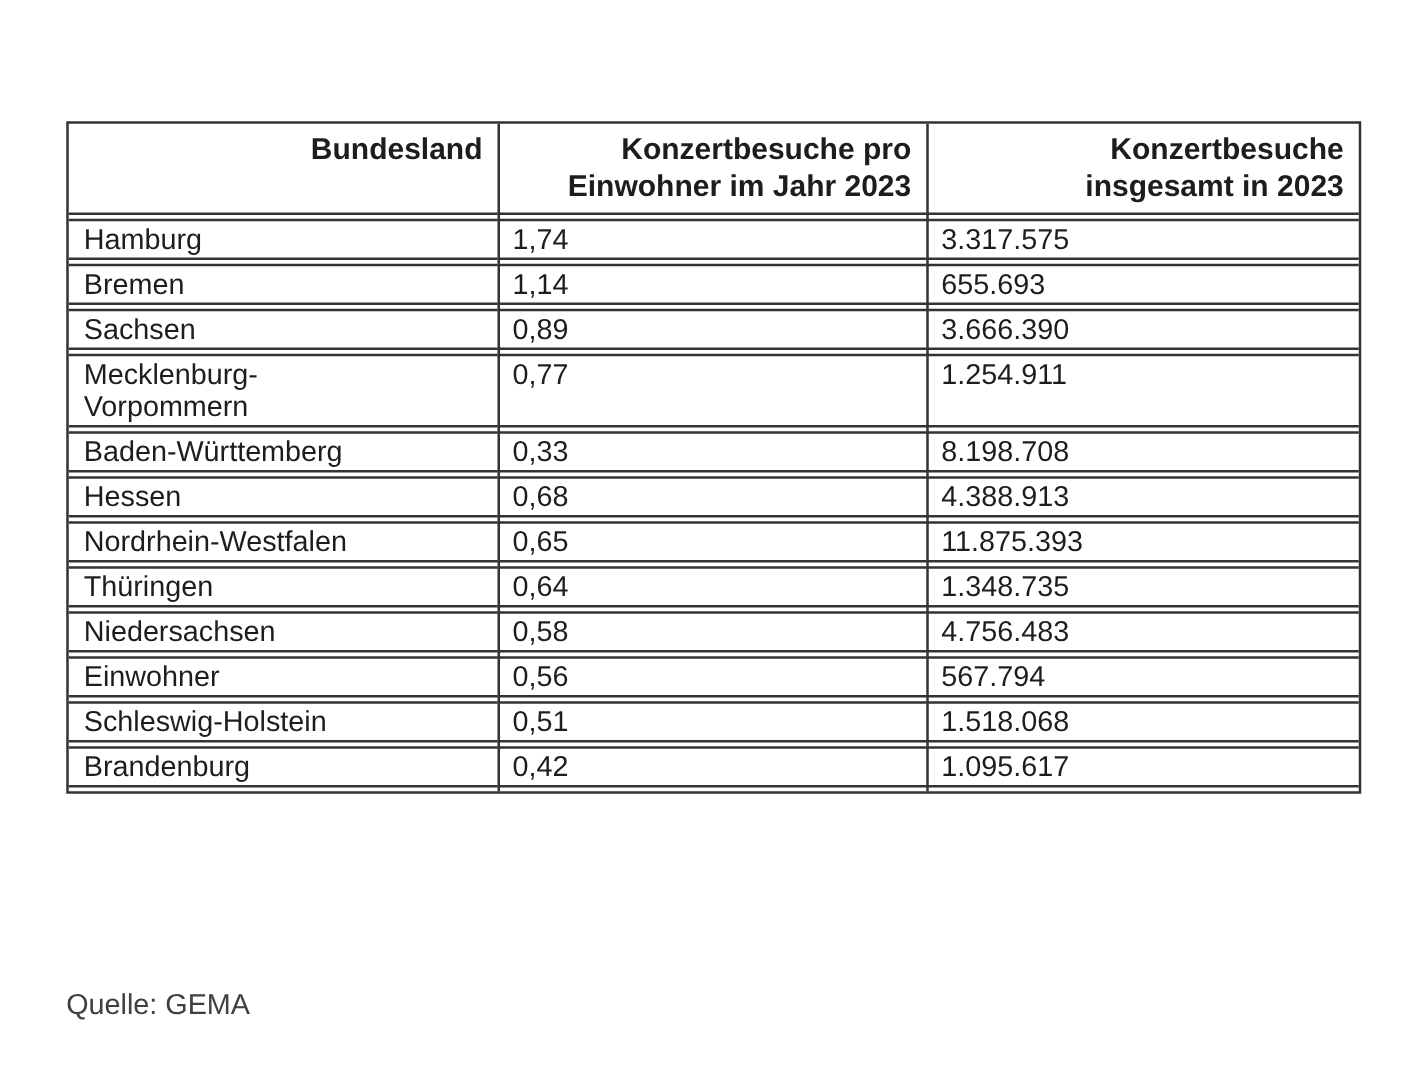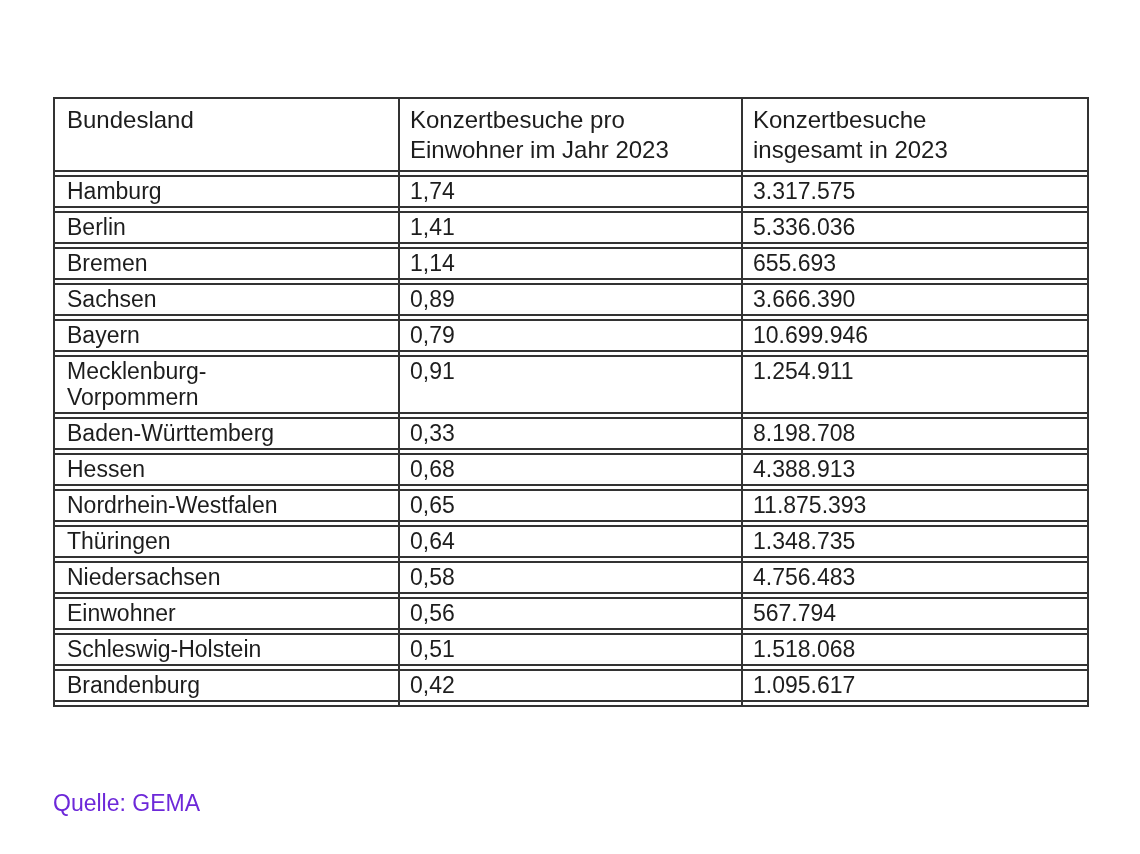--- a/index.html
+++ b/index.html
@@ -29,24 +29,24 @@
   table {
     width: 100%;
     table-layout: fixed;
     border-collapse: separate;
     border-spacing: 0 3px;
     color: #1d1d1d;
   }
   col.c1 { width: 343px; }
   col.c2 { width: 343px; }
   th {
-    font-weight: normal;
+    font-weight: bold;
     font-size: 24px;
     line-height: 30px;
-    text-align: left;
+    text-align: right;
     vertical-align: top;
     padding: 3px 12px 5px 12px;
     border-bottom: 2px solid #333333;
     white-space: pre-line;
     margin-top: 31px;
   }
   td {
     font-size: 23px;
     line-height: 26px;
     vertical-align: top;
@@ -64,21 +64,21 @@
     background: #333333;
   }
   .vline.v1 { left: 343px; }
   .vline.v2 { left: 686px; }
   .source {
     position: absolute;
     left: 53px;
     top: 789px;
     font-size: 23px;
     line-height: 28px;
-    color: #6d28d9;
+    color: #404040;
   }
 </style>
 </head>
 <body>
 
 <div class="page">
 
   <div class="table-wrap">
     <table>
       <colgroup>
@@ -95,43 +95,33 @@
 insgesamt in 2023</th>
         </tr>
       </thead>
       <tbody id="table-body">
           <tr>
             <td>Hamburg</td>
             <td>1,74</td>
             <td>3.317.575</td>
           </tr>
           <tr>
-            <td>Berlin</td>
-            <td>1,41</td>
-            <td>5.336.036</td>
-          </tr>
-          <tr>
             <td>Bremen</td>
             <td>1,14</td>
             <td>655.693</td>
           </tr>
           <tr>
             <td>Sachsen</td>
             <td>0,89</td>
             <td>3.666.390</td>
           </tr>
           <tr>
-            <td>Bayern</td>
-            <td>0,79</td>
-            <td>10.699.946</td>
-          </tr>
-          <tr>
             <td>Mecklenburg-
 Vorpommern</td>
-            <td>0,91</td>
+            <td>0,77</td>
             <td>1.254.911</td>
           </tr>
           <tr>
             <td>Baden-Württemberg</td>
             <td>0,33</td>
             <td>8.198.708</td>
           </tr>
           <tr>
             <td>Hessen</td>
             <td>0,68</td>

